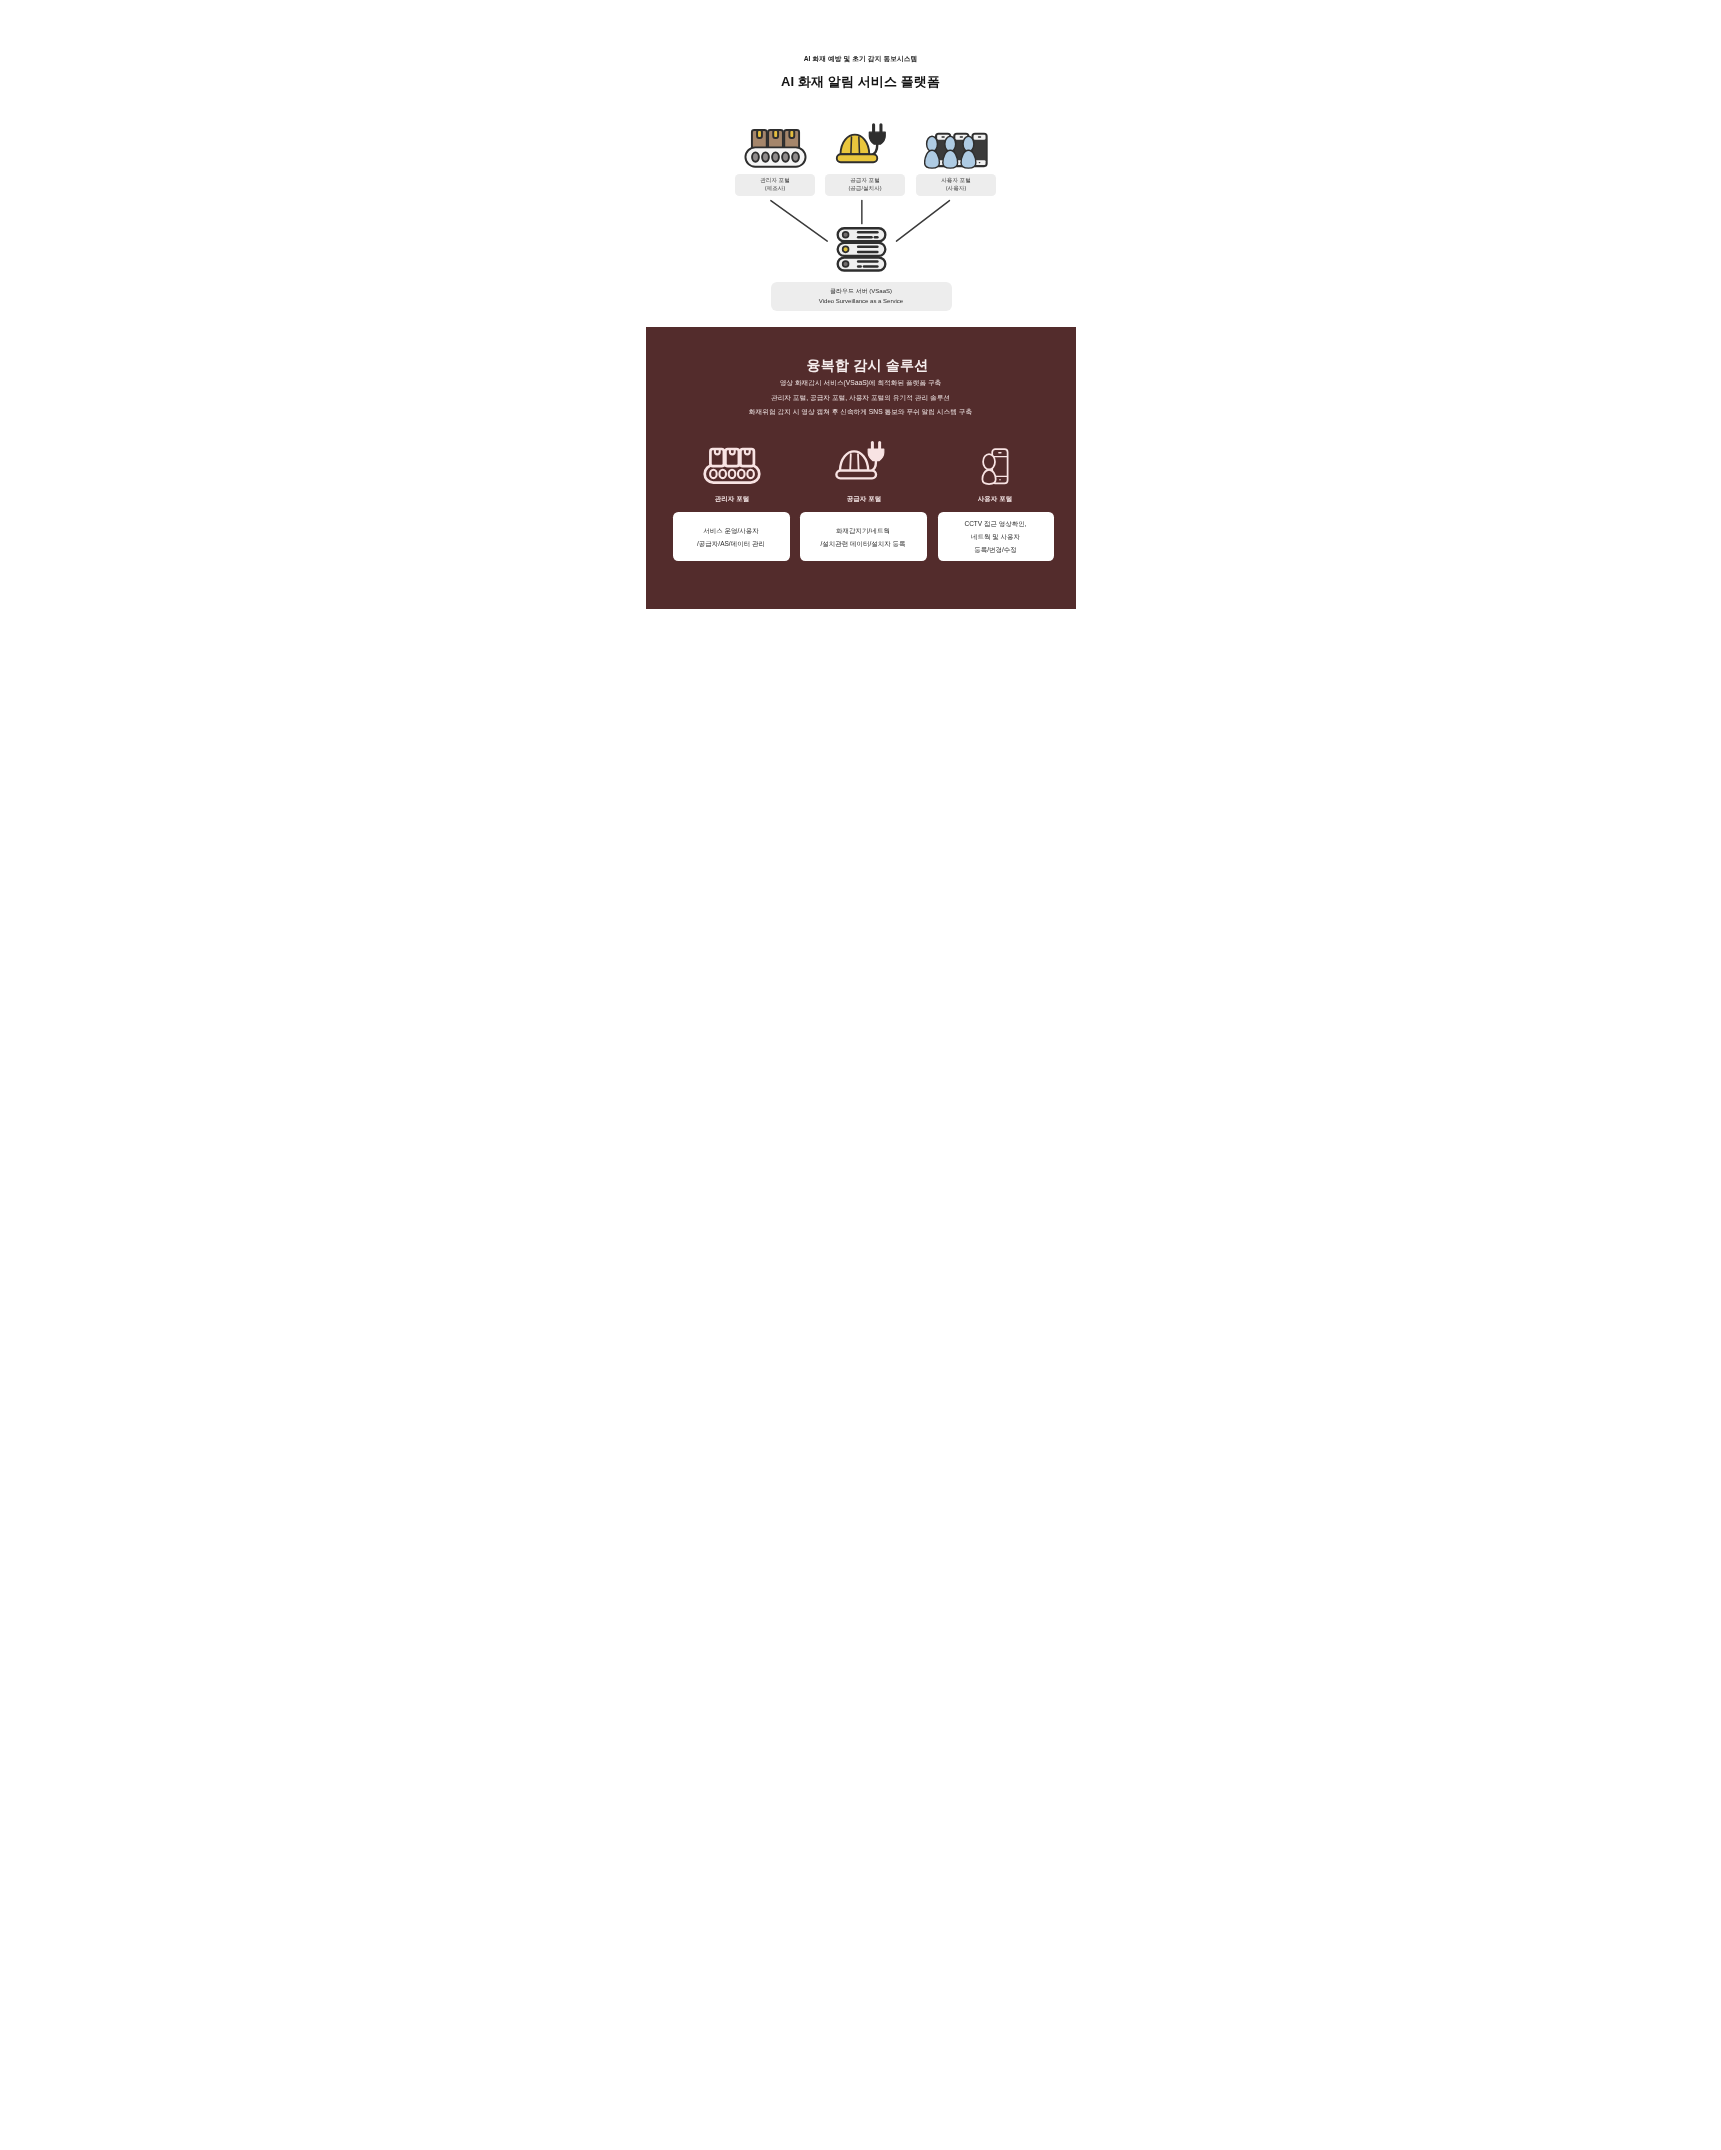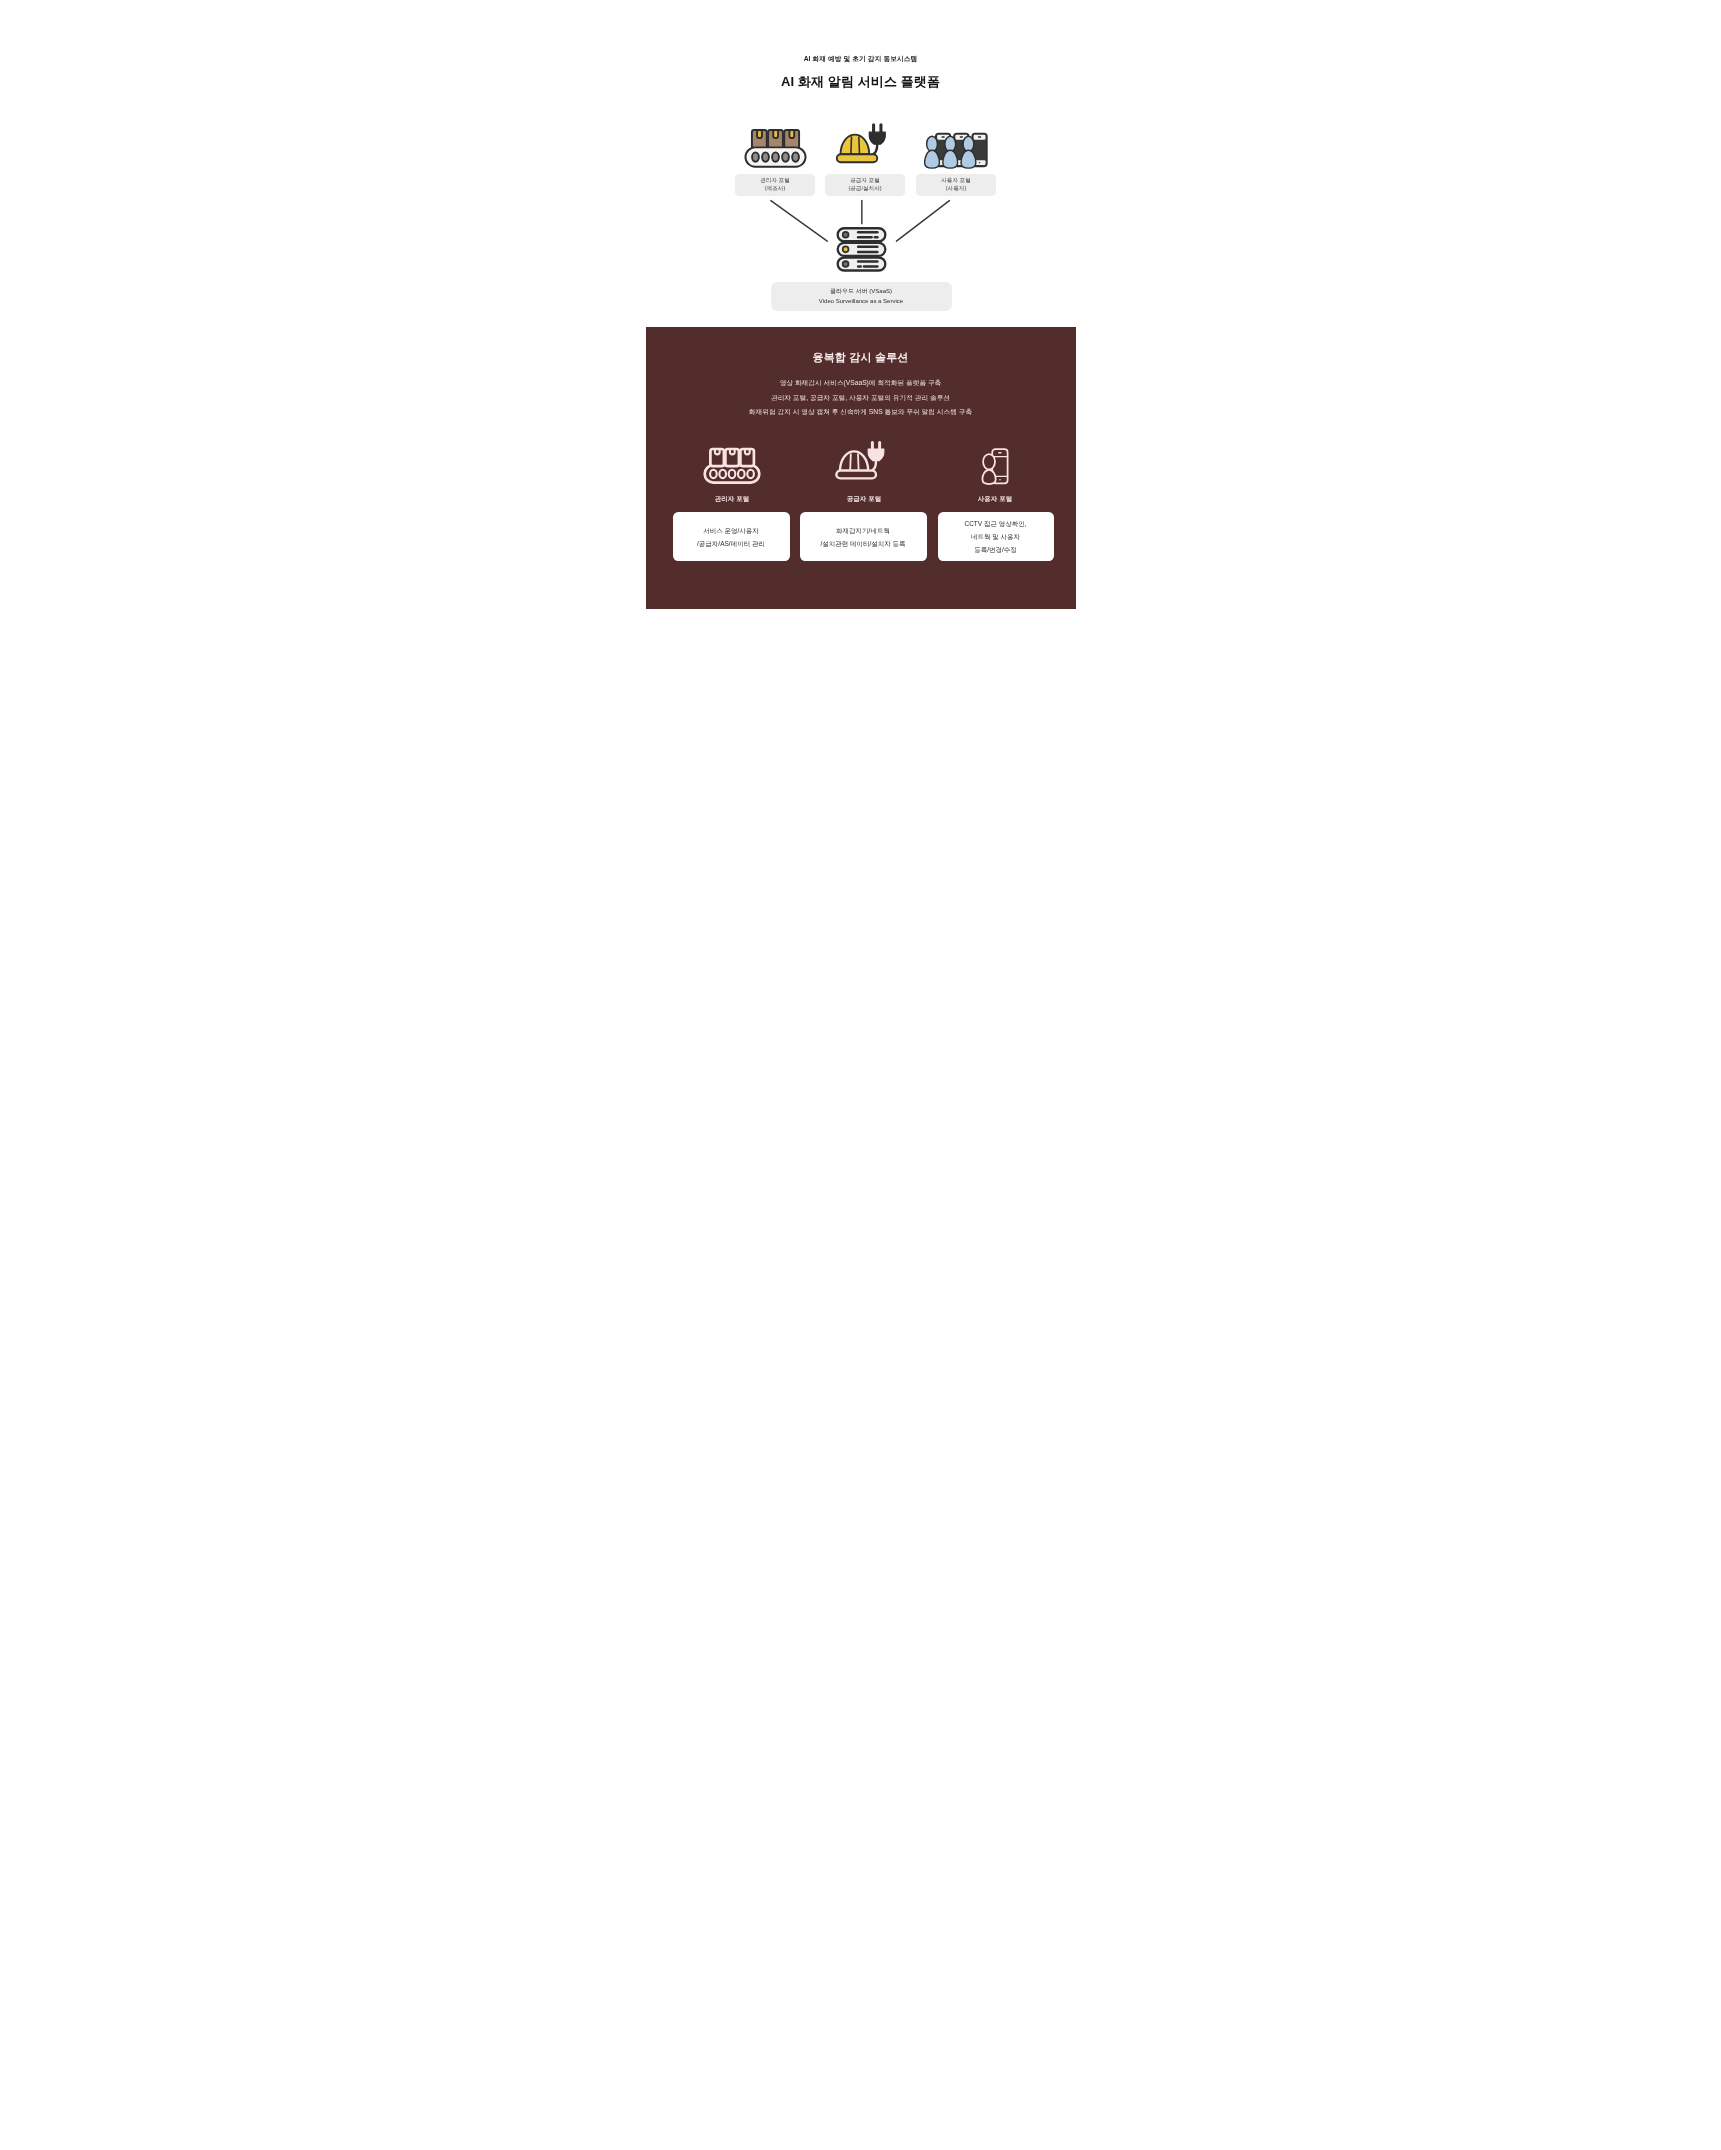--- a/index.html
+++ b/index.html
@@ -24,22 +24,22 @@
   .server-wrap { position:absolute; left:190px; top:227px; width:51px; height:46px; }
 
   .cloud-label { position:absolute; left:125px; top:282px; width:181px; height:29px;
                  background:#EDEDED; border-radius:6px; display:flex; flex-direction:column;
                  align-items:center; justify-content:center; gap:0.9px;
                  font-size:6px; color:#2e2e2e; line-height:1.5; }
   .cloud-label .ko { font-weight:500; }
 
   
   .sec-bottom { position:absolute; top:327px; left:0; width:430px; height:282px; background:#532C2C; }
-  .sol-heading { position:absolute; top:23px; left:0; width:100%; margin:0; text-align:center;
-                 font-size:11px; font-weight:600; color:#F6EEEE; letter-spacing:0.2px; }
+  .sol-heading { position:absolute; top:23px; left:0; width:100%; margin:7px; text-align:center;
+                 font-size:14px; font-weight:600; color:#F6EEEE; letter-spacing:0.2px; }
   .sol-lines { position:absolute; top:49px; left:0; width:100%; text-align:center;
                font-size:6.7px; line-height:14.6px; color:#F1E7E7; }
 
   .feature { position:absolute; width:95px; }
   .feature.f0 { left:39px; } .feature.f1 { left:171px; } .feature.f2 { left:302px; }
   .f-icon  { position:absolute; top:115px; left:0; width:95px; height:43px;
              display:flex; align-items:flex-end; justify-content:center; }
   .f-label { position:absolute; top:168px; left:0; width:95px; text-align:center;
              font-size:6.5px; font-weight:700; color:#F7E9E9; }
 

